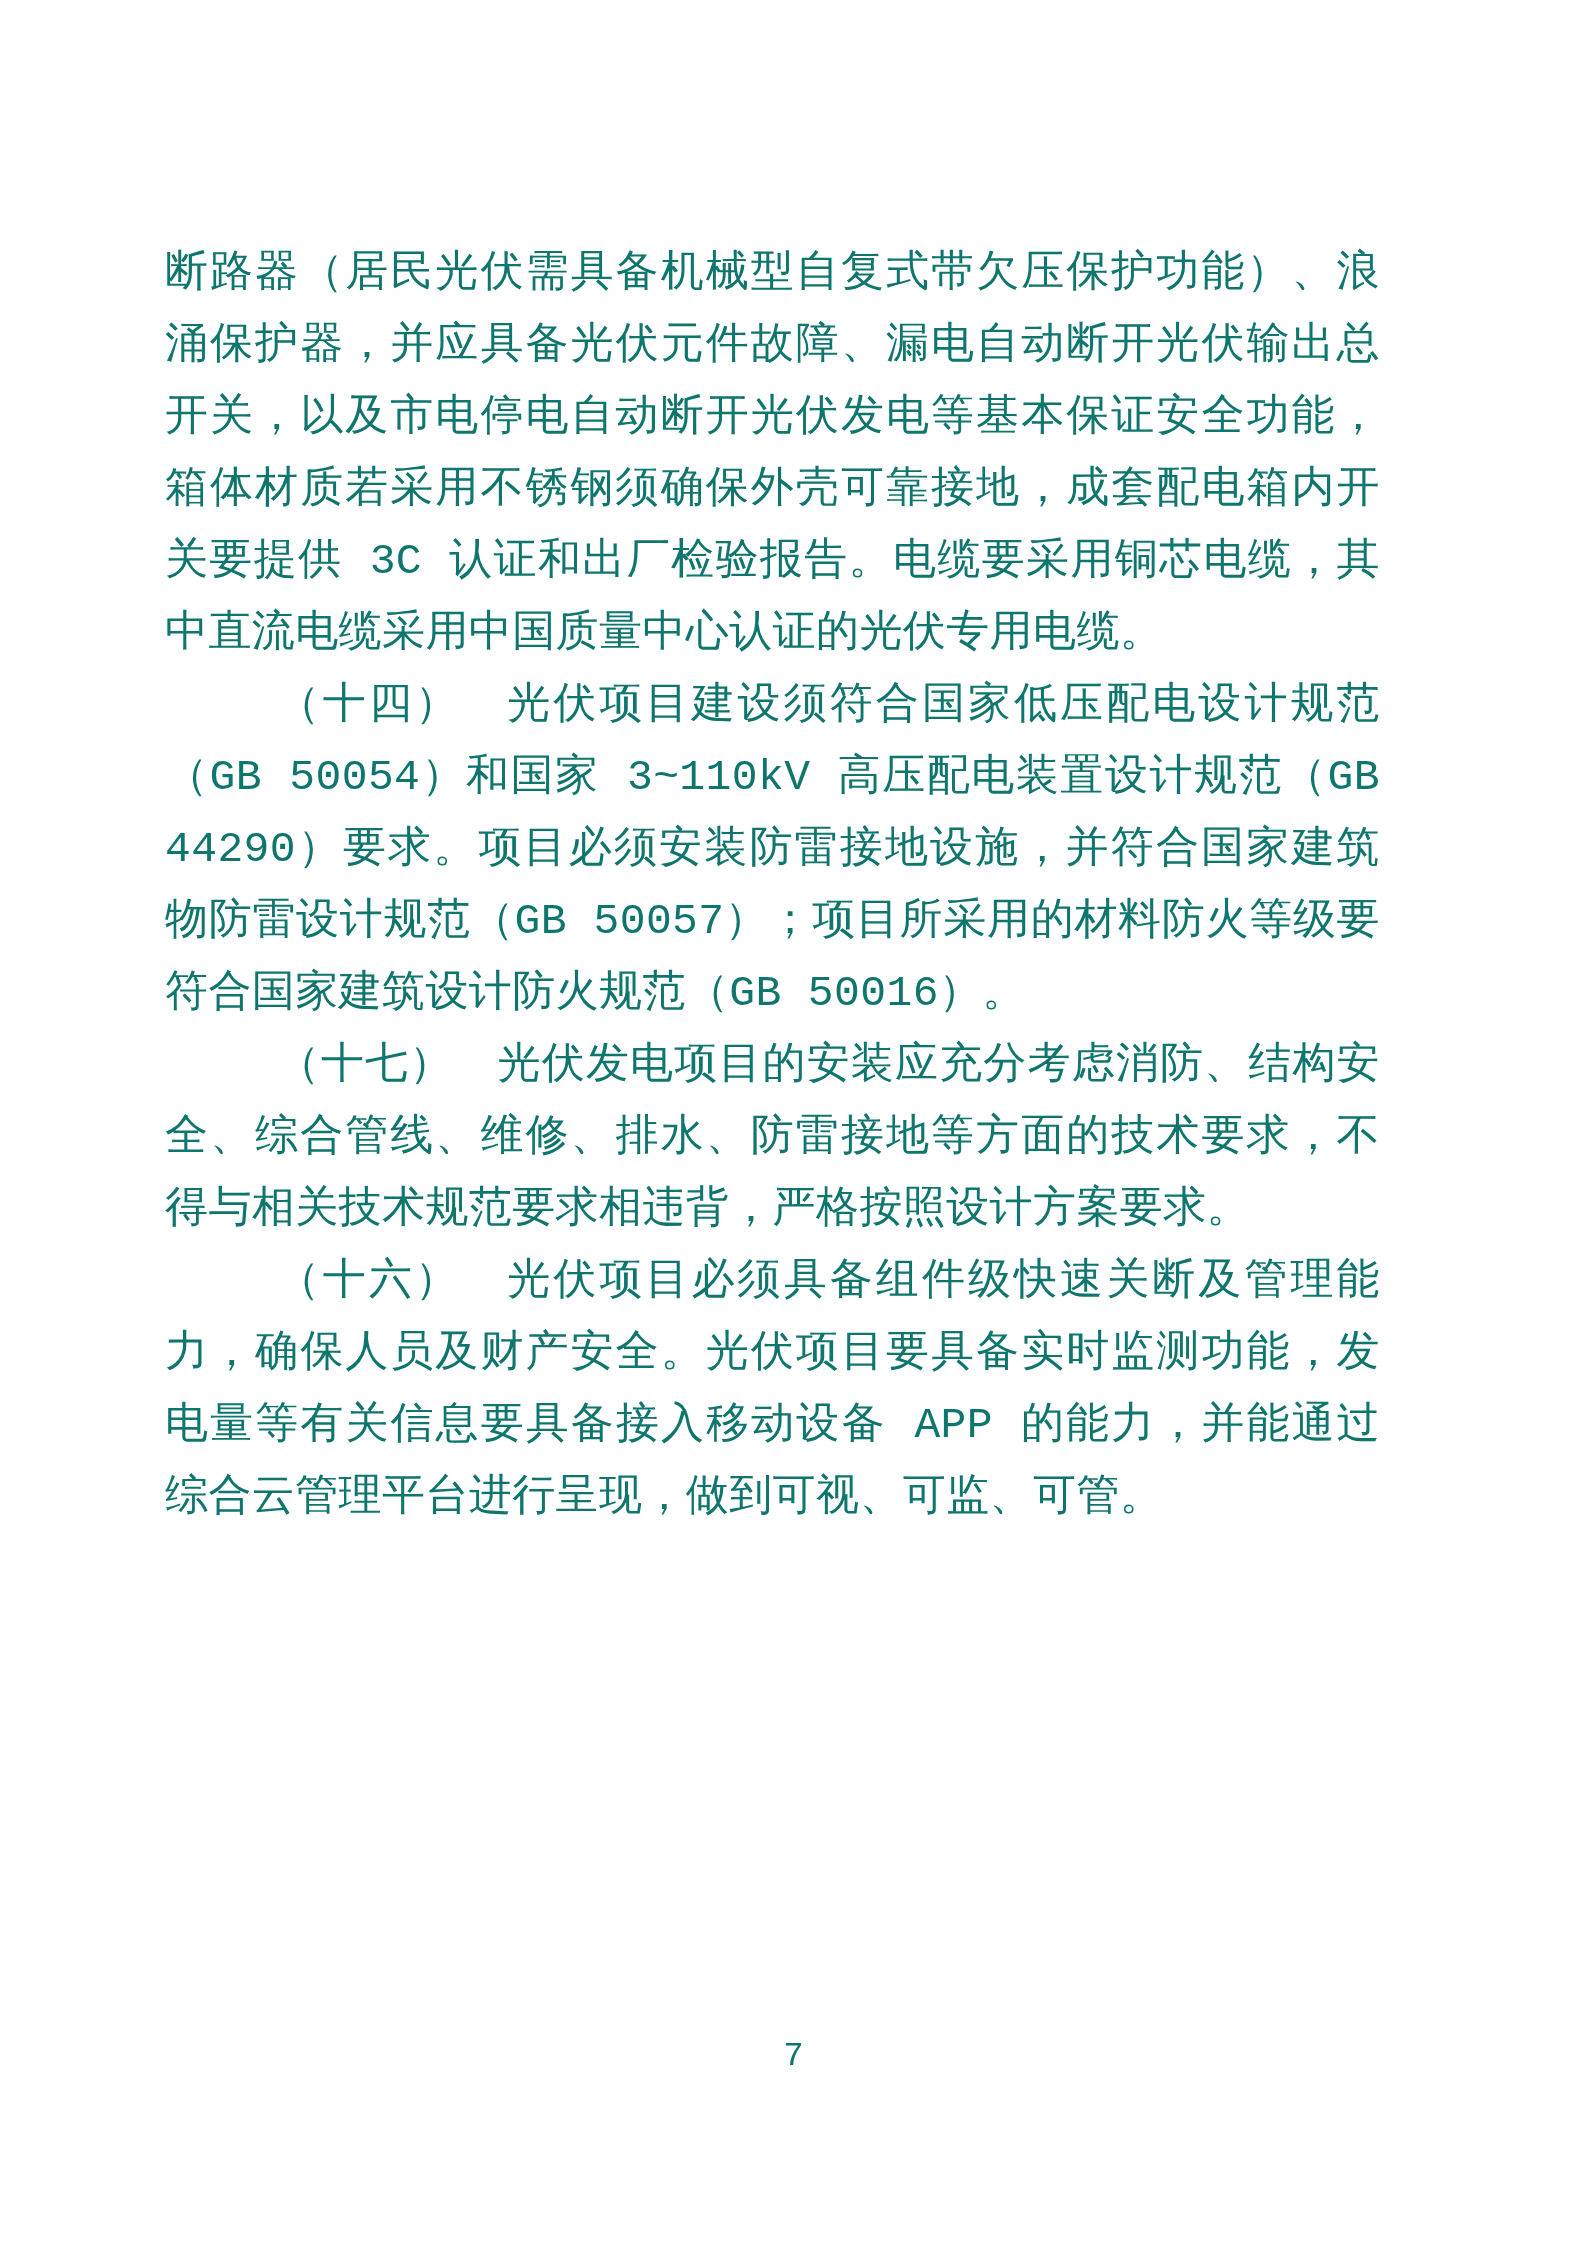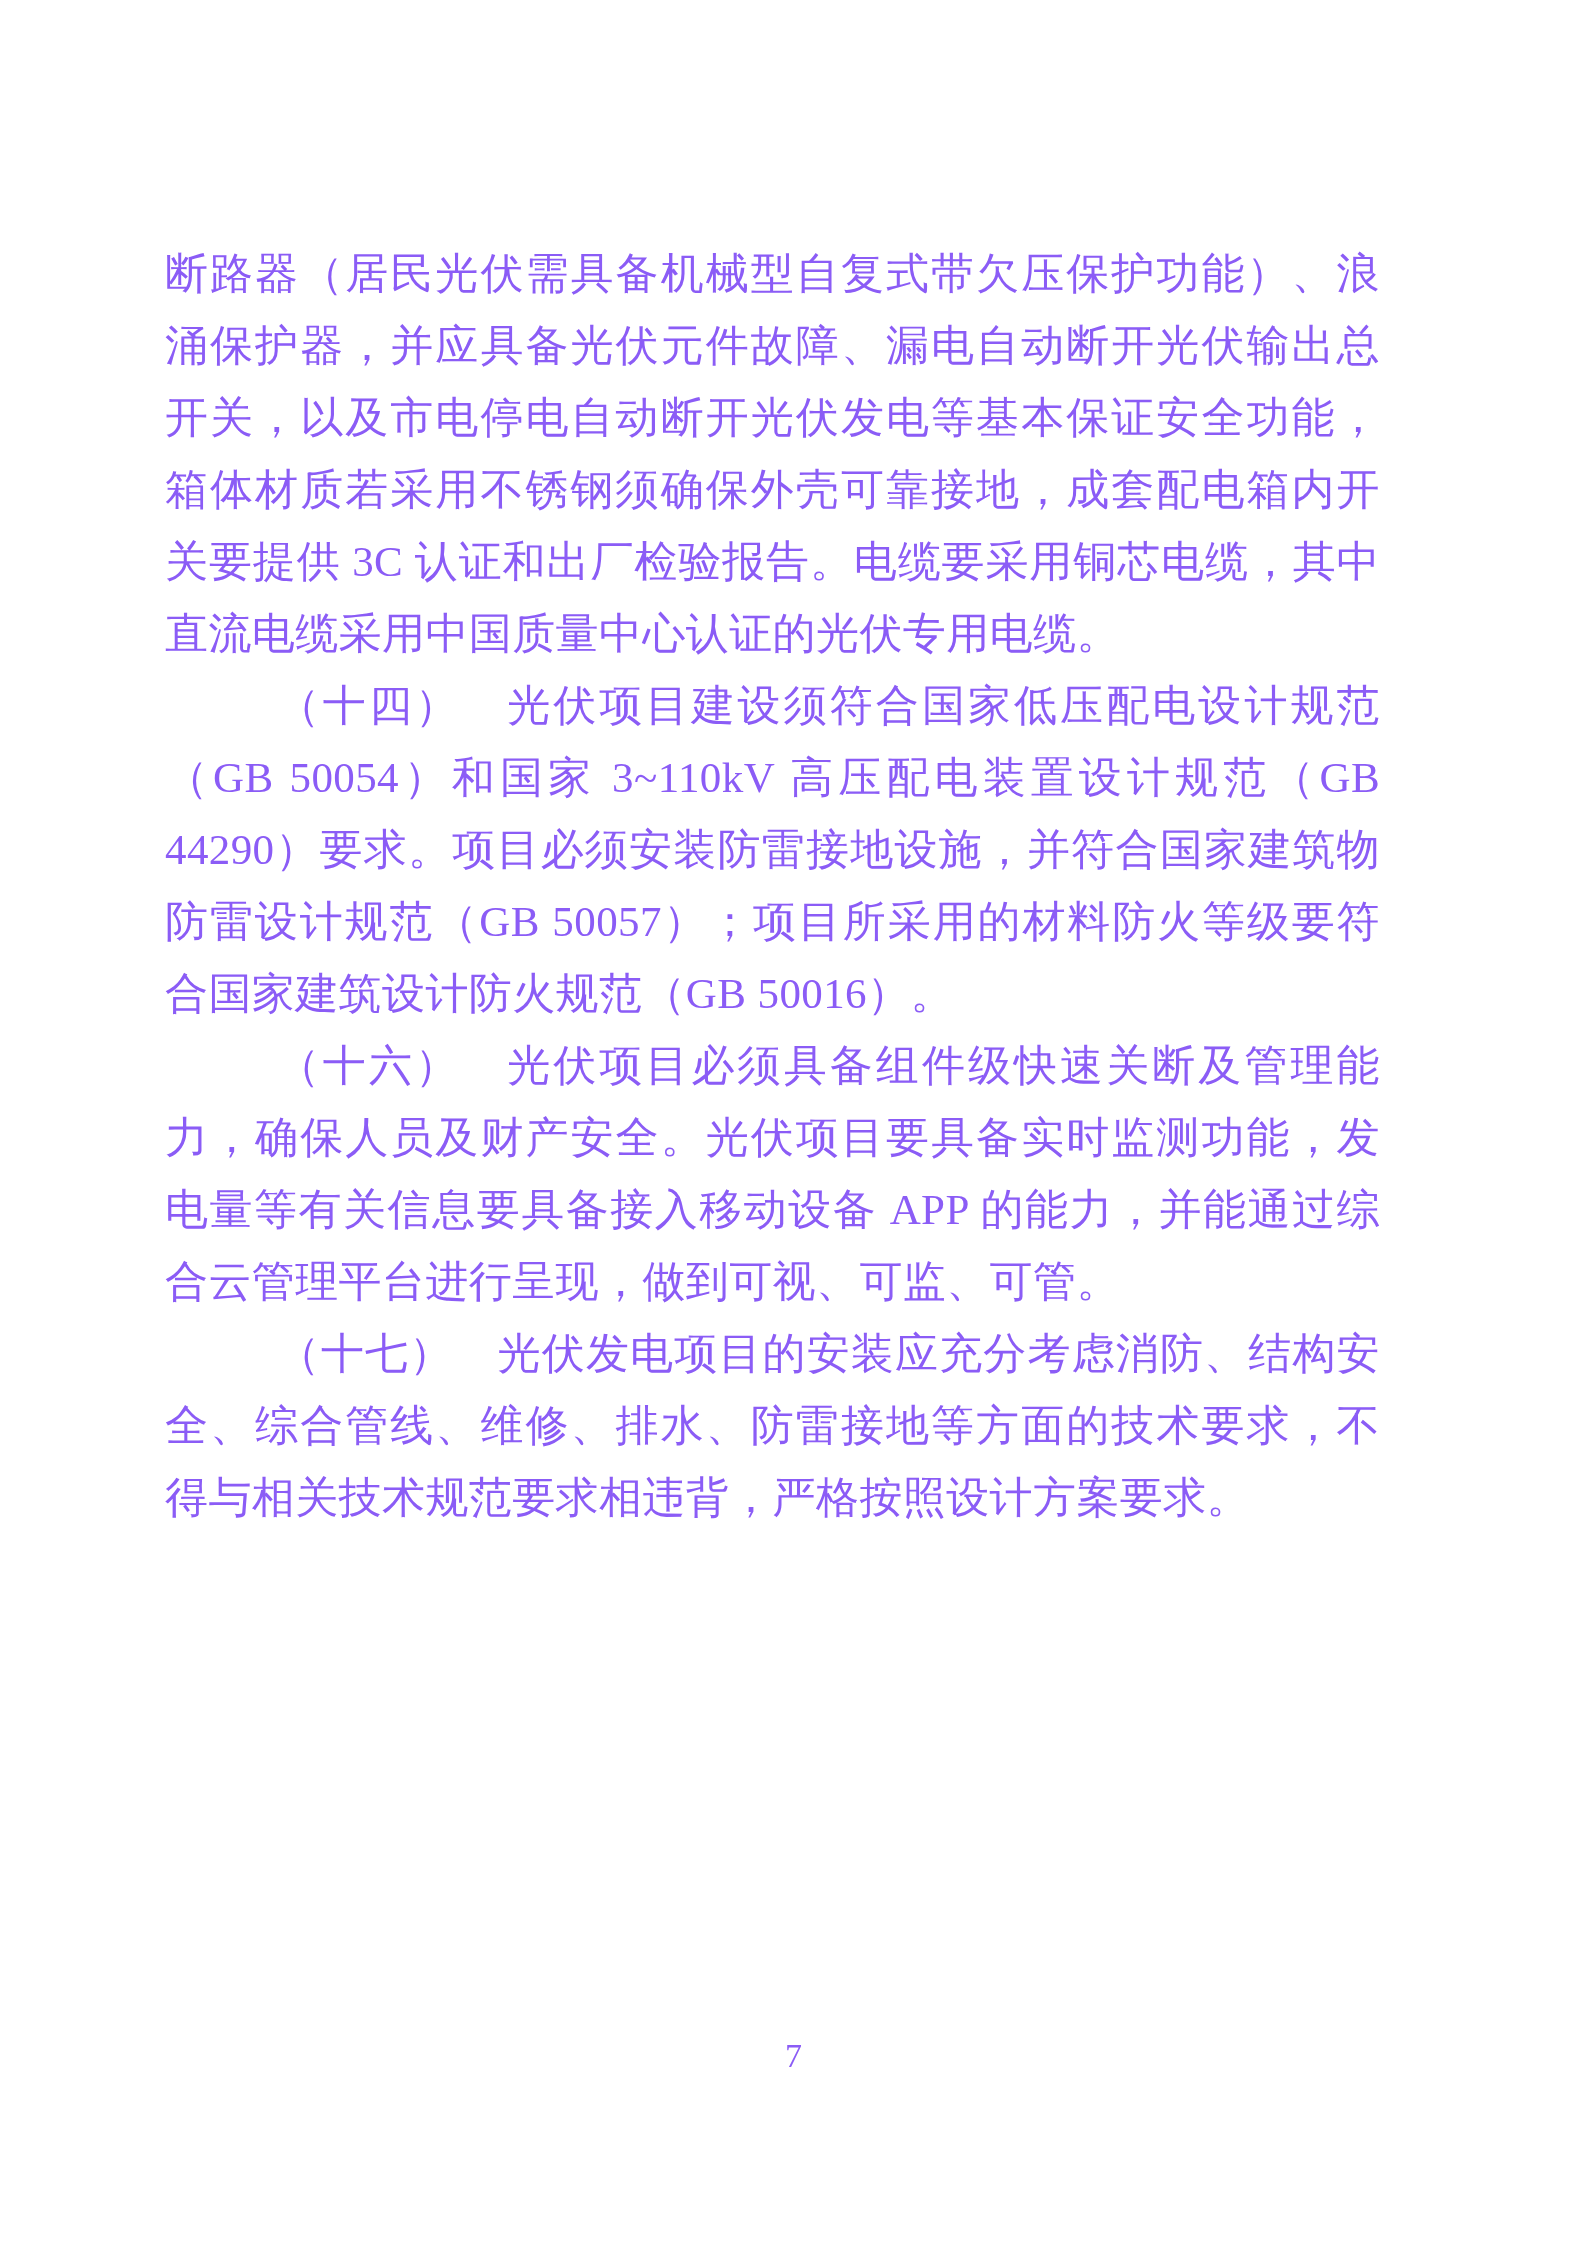--- a/index.html
+++ b/index.html
@@ -6,22 +6,22 @@
     margin: 0;
     padding: 0;
     background: #ffffff;
   }
   .page {
     position: relative;
     width: 1587px;
     height: 2245px;
     background: #ffffff;
     overflow: hidden;
-    font-family: Liberation Serif, serif;
-    color: #8b5cf6;
+    font-family: Liberation Mono, monospace;
+    color: #0f766e;
   }
   .doc {
     position: absolute;
     left: 165px;
     top: 238px;
     width: 1215px;
     font-size: 43px;
     line-height: 72px;
     letter-spacing: 0.4px;
     text-align: justify;
@@ -45,21 +45,21 @@
   }
 </style>
 </head>
 <body>
 
 <div class="page">
 
   <div class="doc">
     <p class="para">断路器（居民光伏需具备机械型自复式带欠压保护功能）、浪涌保护器，并应具备光伏元件故障、漏电自动断开光伏输出总开关，以及市电停电自动断开光伏发电等基本保证安全功能，箱体材质若采用不锈钢须确保外壳可靠接地，成套配电箱内开关要提供 3C 认证和出厂检验报告。电缆要采用铜芯电缆，其中直流电缆采用中国质量中心认证的光伏专用电缆。</p>
     <p class="para indent">（十四）　光伏项目建设须符合国家低压配电设计规范（GB 50054）和国家 3~110kV 高压配电装置设计规范（GB 44290）要求。项目必须安装防雷接地设施，并符合国家建筑物防雷设计规范（GB 50057）；项目所采用的材料防火等级要符合国家建筑设计防火规范（GB 50016）。</p>
+    <p class="para indent">（十七）　光伏发电项目的安装应充分考虑消防、结构安全、综合管线、维修、排水、防雷接地等方面的技术要求，不得与相关技术规范要求相违背，严格按照设计方案要求。</p>
     <p class="para indent">（十六）　光伏项目必须具备组件级快速关断及管理能力，确保人员及财产安全。光伏项目要具备实时监测功能，发电量等有关信息要具备接入移动设备 APP 的能力，并能通过综合云管理平台进行呈现，做到可视、可监、可管。</p>
-    <p class="para indent">（十七）　光伏发电项目的安装应充分考虑消防、结构安全、综合管线、维修、排水、防雷接地等方面的技术要求，不得与相关技术规范要求相违背，严格按照设计方案要求。</p>
   </div>
 
   <div class="footer">
     <span>7</span>
   </div>
 
 </div>
 
 </body></html>

